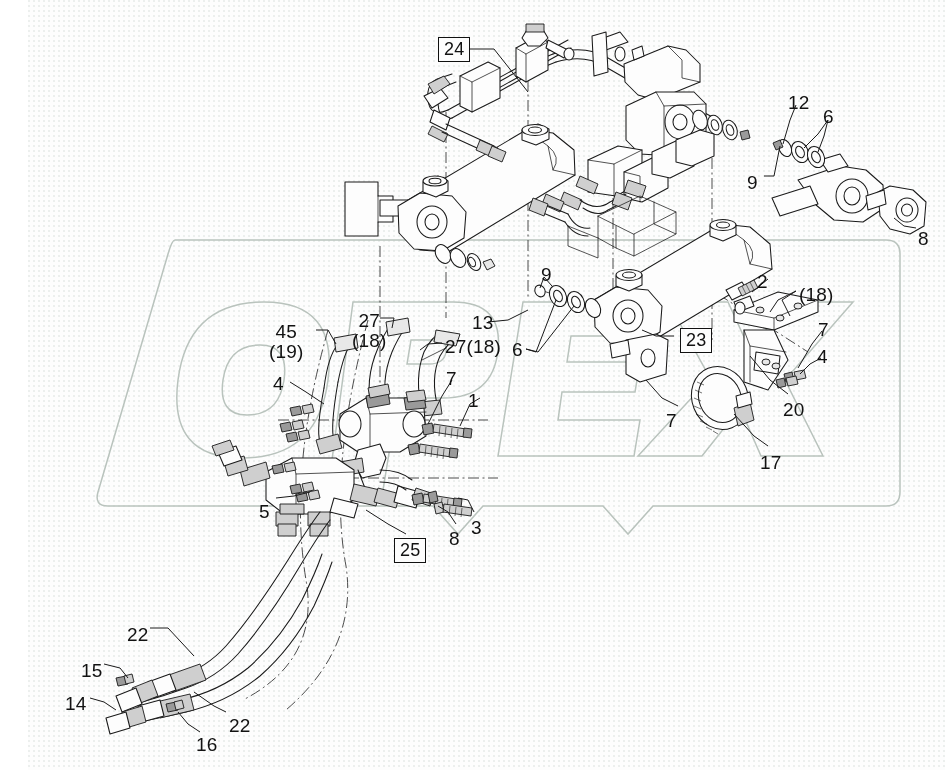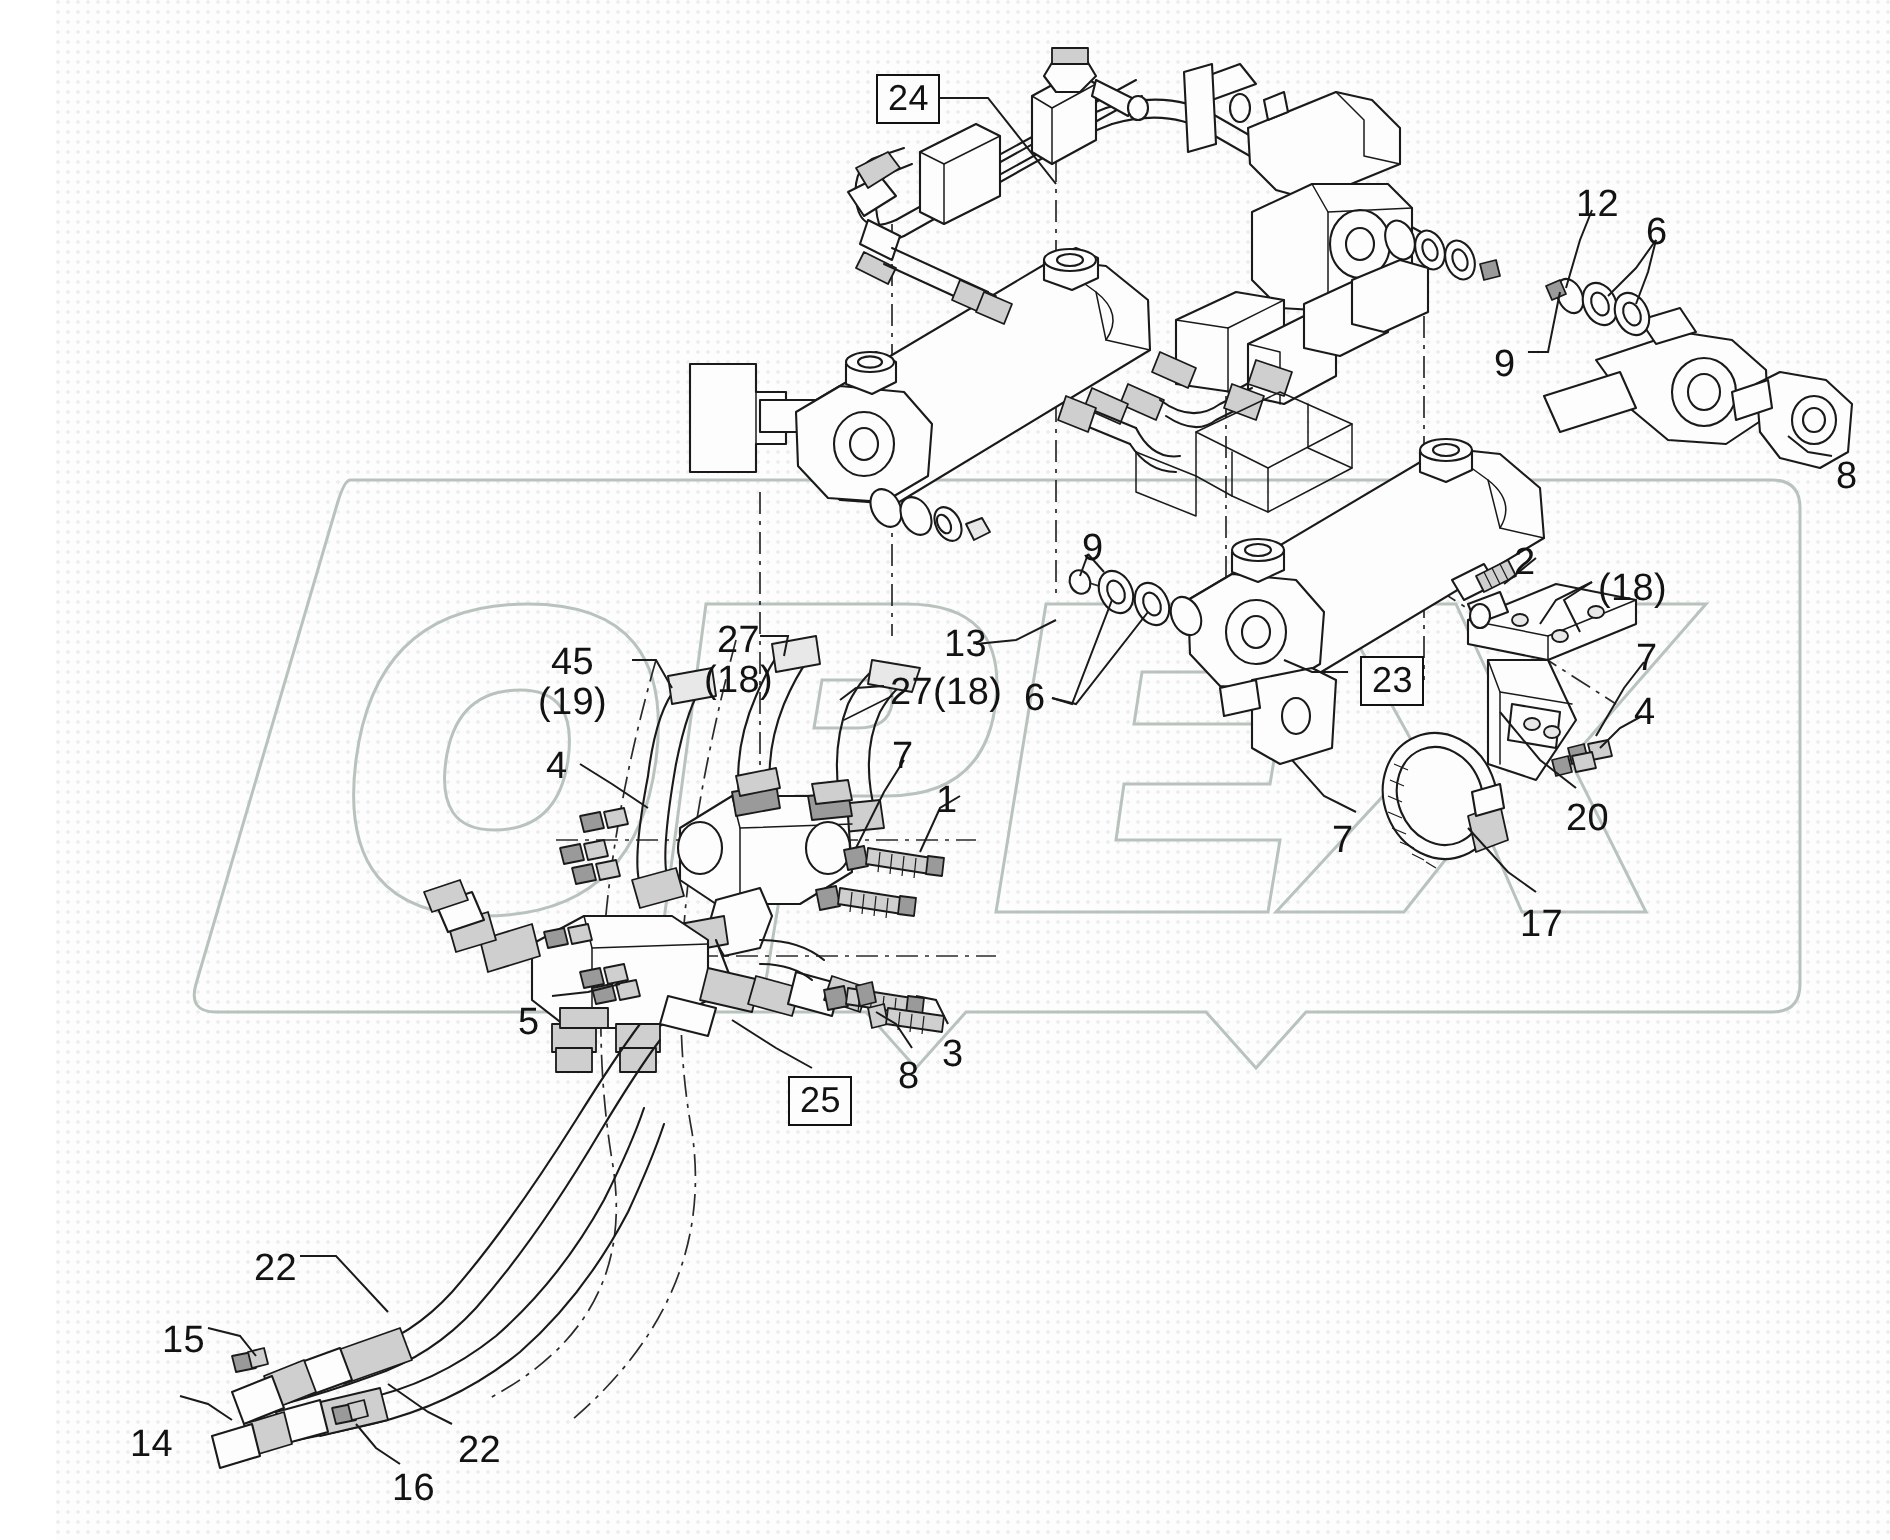--- a/index.html
+++ b/index.html
@@ -504,17 +504,17 @@
       <div class="lbl" style="left: 440px; top: 391px;">1</div>
       <div class="lbl" style="left: 638px; top: 411px;">7</div>
       <div class="lbl" style="left: 732px; top: 453px; text-align: right;">17</div>
       <div class="lbl" style="left: 231px; top: 502px;">5</div>
       <div class="lbl" style="left: 443px; top: 518px;">3</div>
       <div class="lbl" style="left: 421px; top: 529px;">8</div>
       <div class="lbl boxed" style="left: 366px; top: 538px;">25</div>
       <div class="lbl" style="left: 99px; top: 625px;">22</div>
       <div class="lbl" style="left: 53px; top: 661px;">15</div>
       <div class="lbl" style="left: 201px; top: 716px;">22</div>
-      <div class="lbl" style="left: 37px; top: 713px;">14</div>
+      <div class="lbl" style="left: 37px; top: 694px;">14</div>
       <div class="lbl" style="left: 168px; top: 735px;">16</div>
     </div>
 
 </div>
 
 </body></html>

